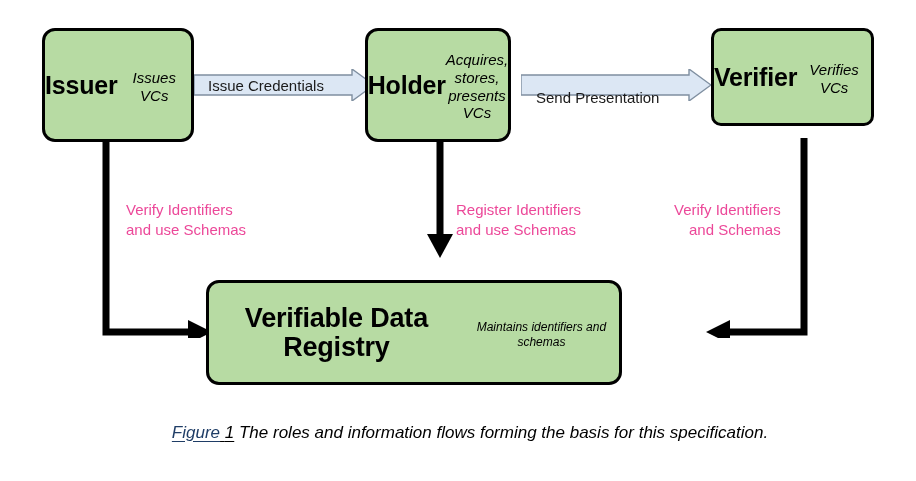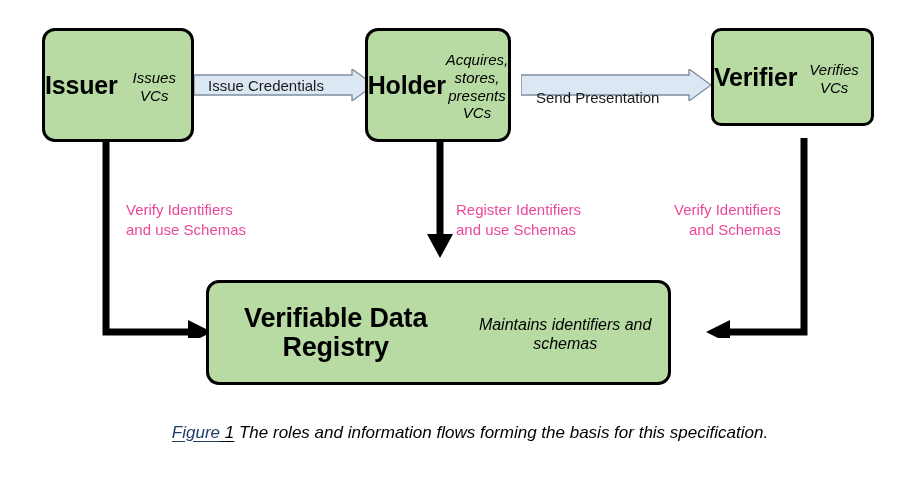--- a/index.html
+++ b/index.html
@@ -47,25 +47,25 @@
     margin-top: 3px;
   }
 
   #box-issuer   { left: 42px;  top: 28px;  width: 152px; height: 114px; }
   #box-holder   { left: 365px; top: 28px;  width: 146px; height: 114px; }
   #box-verifier { left: 711px; top: 28px;  width: 163px; height: 98px; border-radius: 10px; }
 
   #box-registry {
     left: 206px;
     top: 280px;
-    width: 465px;
+    width: 416px;
     height: 105px;
   }
   #box-registry .role-title { font-size: 27px; }
-  #box-registry .role-sub   { font-size: 16px; margin-top: 4px; }
+  #box-registry .role-sub   { font-size: 12px; margin-top: 4px; }
 
   
   .banner-arrow {
     position: absolute;
     z-index: 2;
   }
   .banner-arrow svg { display: block; }
   .banner-label {
     position: absolute;
     font-size: 15px;

